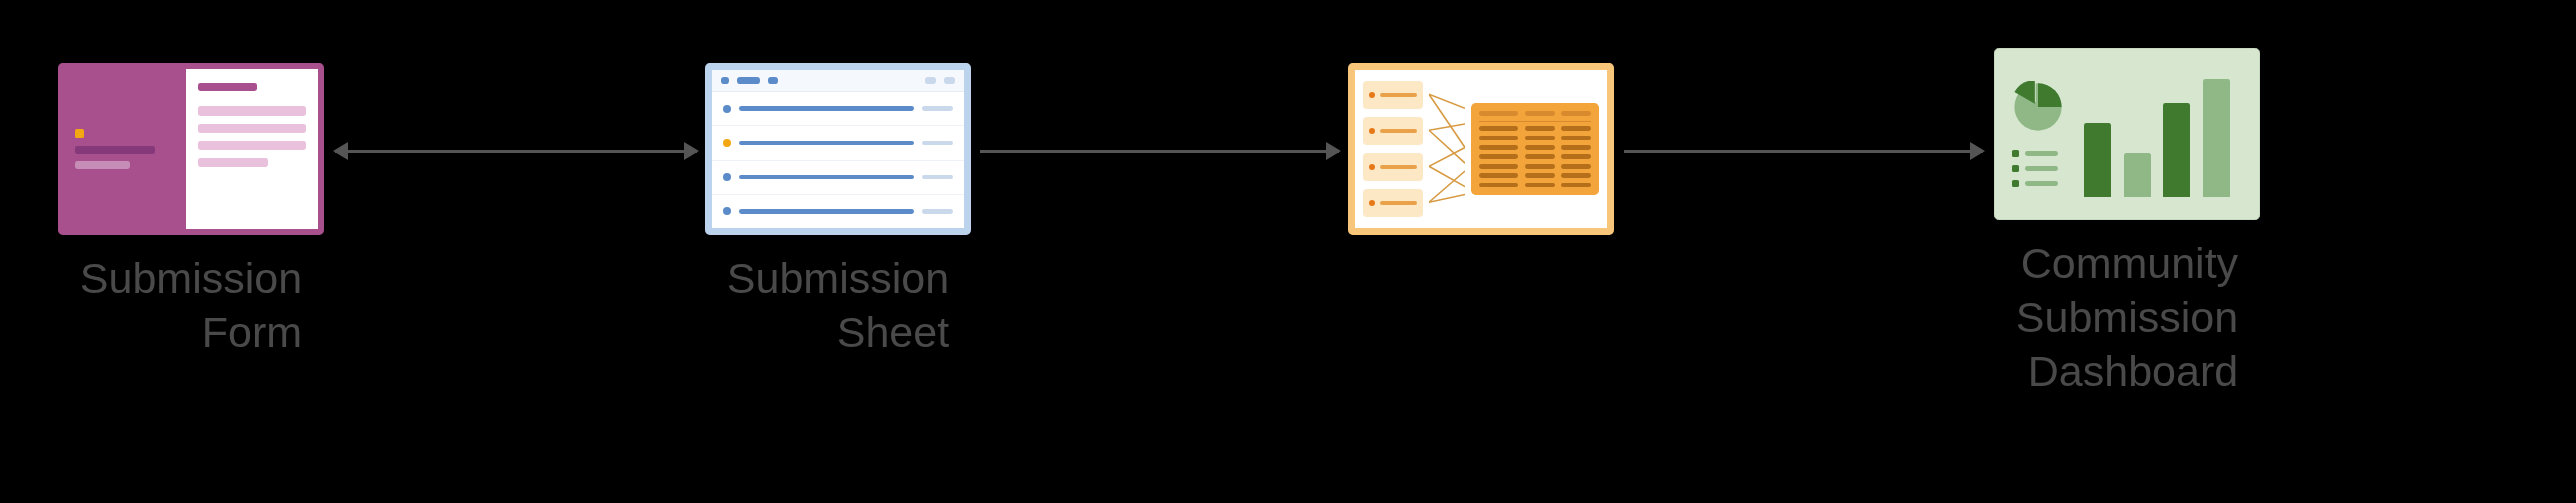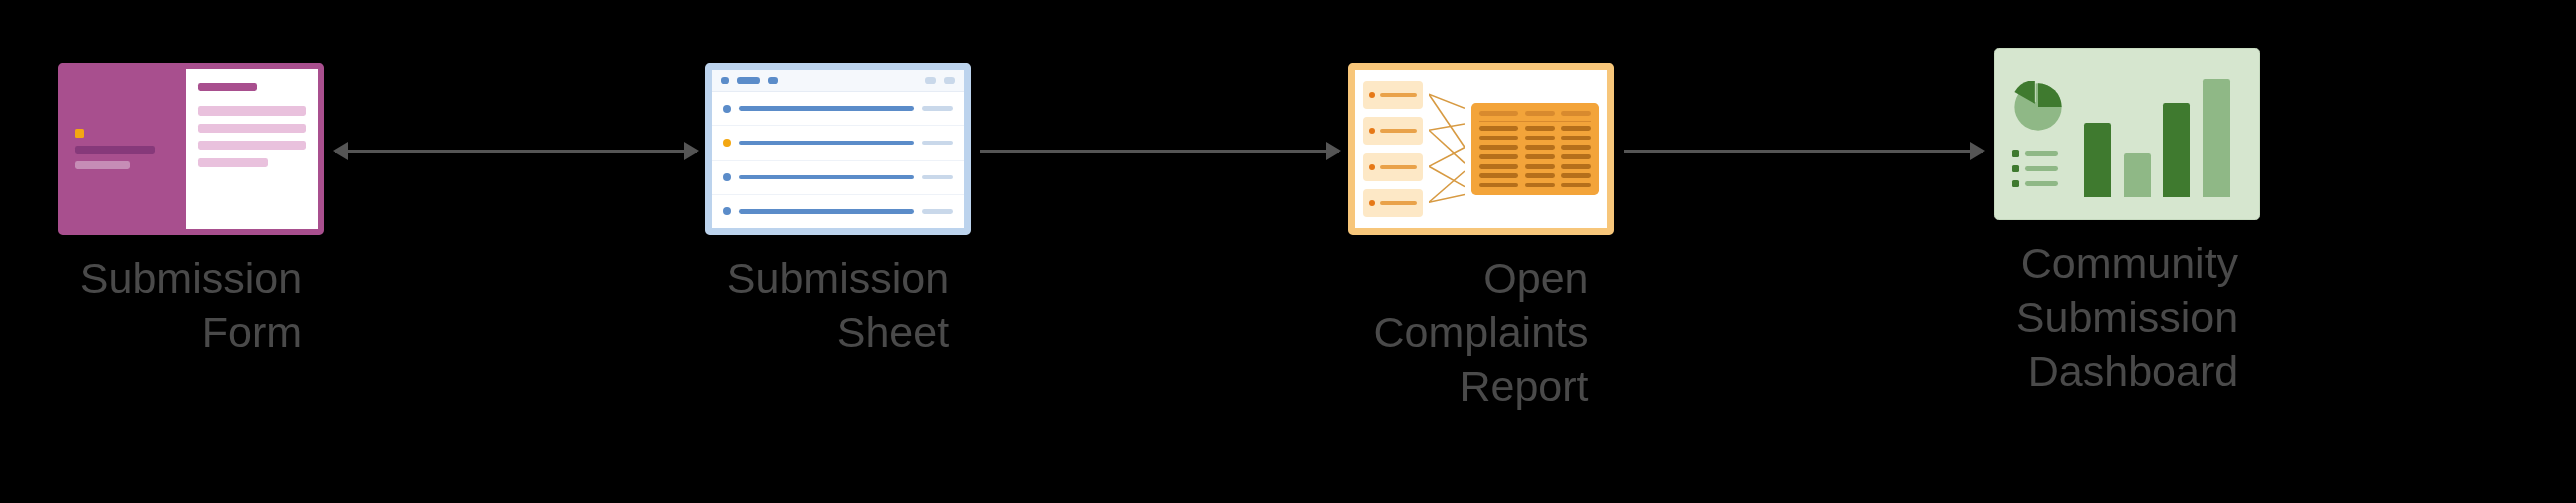--- a/index.html
+++ b/index.html
@@ -349,21 +349,20 @@
           <div class="c c2"></div>
           <div class="c c3"></div>
         </div>
       <div class="trow">
           <div class="c c1"></div>
           <div class="c c2"></div>
           <div class="c c3"></div>
         </div>
     </div>
   </div>
-  <div class="node-label">Open<br>Complaints<br>Report</div>
 </div>
 
 <div class="node" style="left:1994px; top:48px;">
   <div class="card card-dash">
     <div class="left">
       <div class="pie">
         <svg viewBox="0 0 66 66">
           <circle cx="33" cy="33" r="30" fill="#8fb886"></circle>
           <path d="M33 33 L33 3 A30 30 0 0 1 63 33 Z" fill="#3f7a2f"></path>
           <path d="M33 30 L33 0 A30 30 0 0 0 8 14 L33 30 Z" fill="#d6e6cf" transform="translate(-3,-3)"></path>

